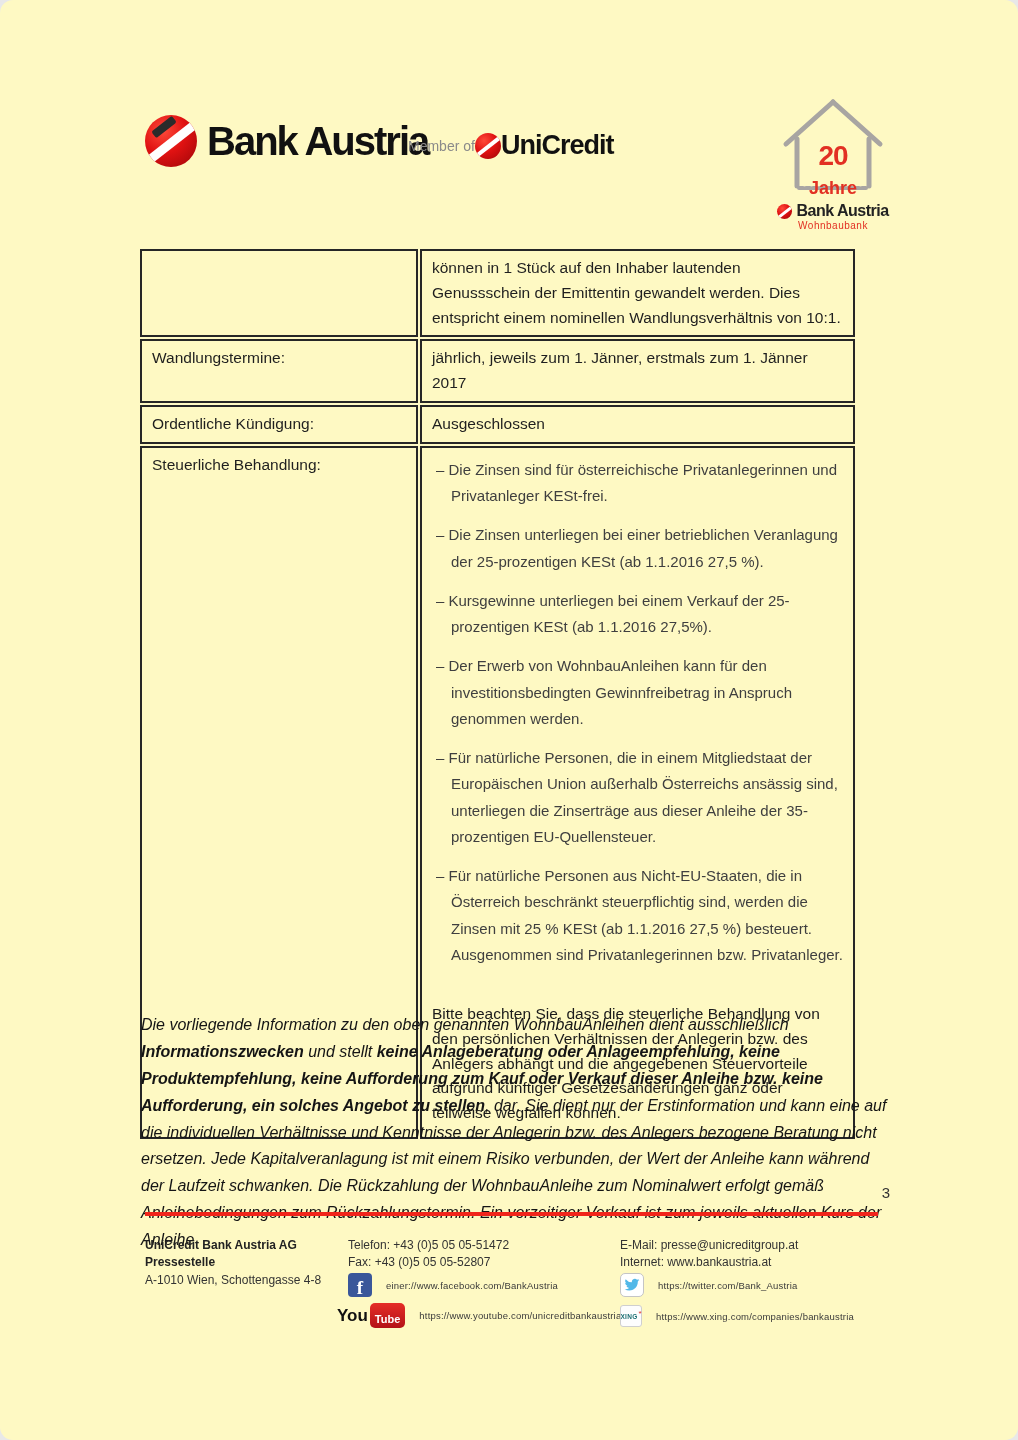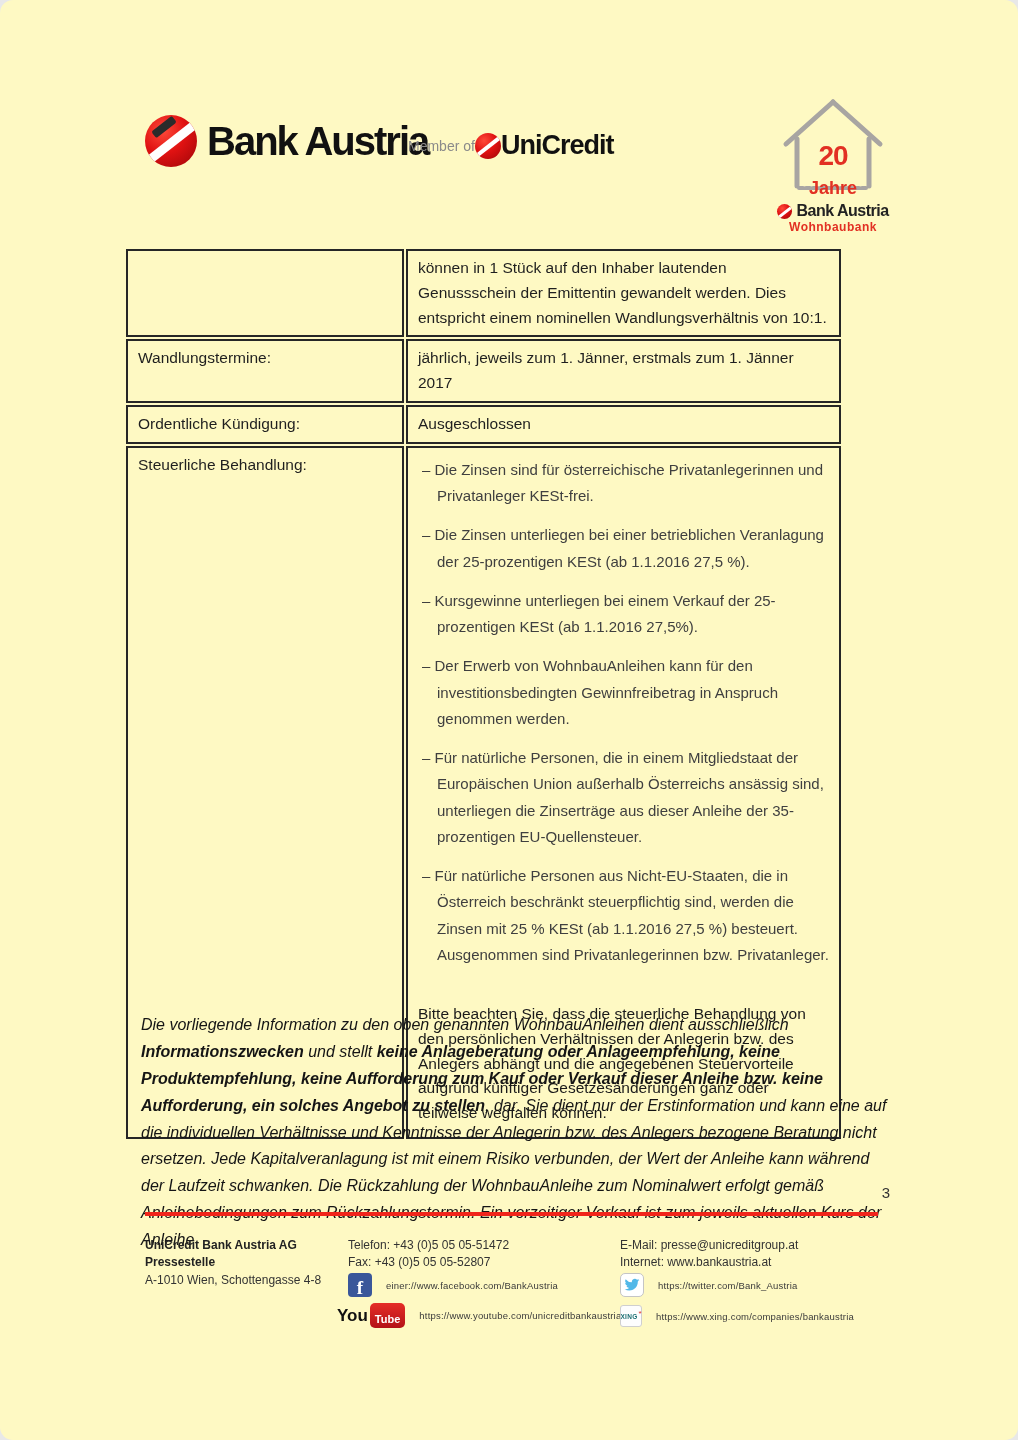--- a/index.html
+++ b/index.html
@@ -43,25 +43,25 @@
   .anniv .num { position:absolute; left:0; right:0; top:48px; font-size:28px; font-weight:700; color:#e23023; letter-spacing:-1px; }
   .anniv .yrs { position:absolute; left:0; right:0; top:86px; font-size:18px; font-weight:700; color:#e23023; }
   .anniv-brand { display:flex; align-items:center; justify-content:center; gap:4px; margin-top:2px; }
   .anniv-brand .mini-circle {
     width:15px; height:15px; border-radius:50%;
     background:radial-gradient(circle at 35% 30%, #ff4a3a 0%, #e01212 45%, #9c0508 100%);
     position:relative; overflow:hidden;
   }
   .anniv-brand .mini-circle .swoosh { position:absolute; left:-4px; top:6px; width:26px; height:2.5px; background:#fff; transform:rotate(-38deg); }
   .anniv-brand .txt { font-size:16px; font-weight:700; color:#222; letter-spacing:-0.5px; }
-  .anniv-sub { font-size:12px; color:#e23023; font-weight:700; letter-spacing:0.5px; }
+  .anniv-sub { font-size:10px; color:#e23023; font-weight:400; letter-spacing:0.5px; }
 
   
   .spec-table {
-    position:absolute; left:124px; top:247px; width:719px;
+    position:absolute; left:138px; top:247px; width:719px;
     border-collapse:separate; border-spacing:2px; table-layout:fixed;
   }
   .spec-table td {
     border:2px solid #262626; vertical-align:top;
     padding:5px 10px; font-size:15.5px; line-height:1.6;
   }
   .spec-table .c1 { width:278px; color:#1f1f1f; }
   .spec-table .c2 { width:435px; color:#1f1f1f; }
   .tax-items { padding:4px 0 0 4px; }
   .tax-item {

